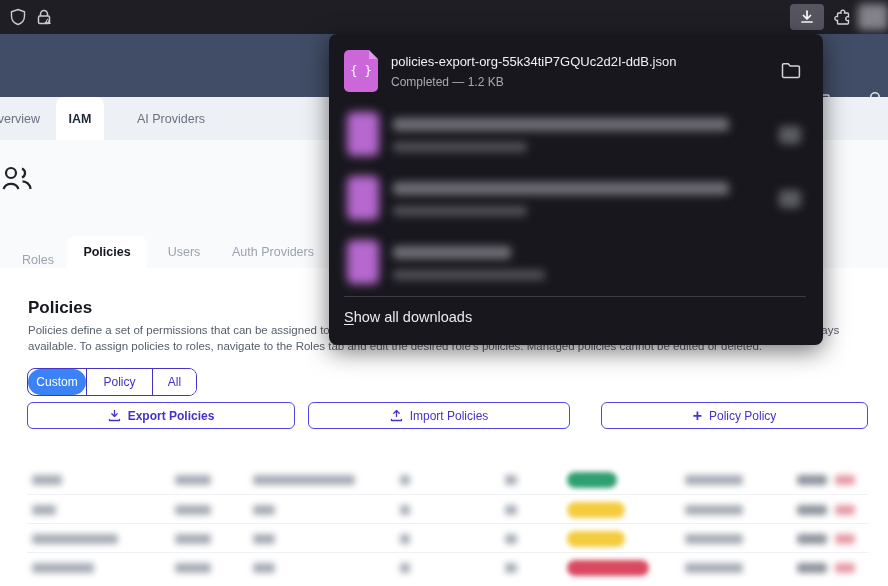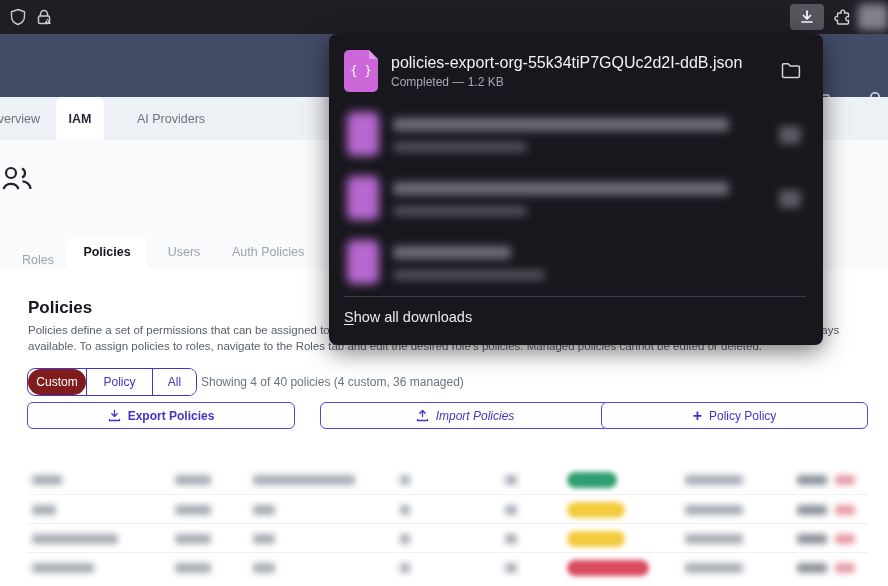--- a/index.html
+++ b/index.html
@@ -54,21 +54,21 @@
   .badge{position:absolute;top:7px;height:16px;border-radius:8px;filter:blur(2.5px);}
 
   
   #dlpanel{left:329px;top:34px;width:494px;height:311px;background:#18171d;border-radius:8px;
     box-shadow:0 6px 24px rgba(0,0,0,.55);}
   .dlitem{position:absolute;left:8px;width:478px;height:58px;border-radius:6px;}
   .dlicon{position:absolute;left:7px;top:8px;width:34px;height:42px;border-radius:5px;background:#cb67d9;
     color:#fff;font-size:12px;display:flex;align-items:center;justify-content:center;font-family:"DejaVu Sans Mono",monospace;}
   .dlicon:before{content:"";position:absolute;right:0;top:0;border-style:solid;border-width:0 9px 9px 0;
     border-color:#18171d #18171d #e09ae9 #e09ae9;}
-  .dltitle{position:absolute;left:54px;top:12px;font-size:16px;color:#f2f2f5;}
+  .dltitle{position:absolute;left:54px;top:12px;font-size:13px;color:#f2f2f5;}
   .dlsub{position:absolute;left:54px;top:33px;font-size:12px;color:#a9a9b2;}
   .dlfolder{position:absolute;right:14px;top:20px;}
   #dl-divider{left:15px;top:262px;width:462px;height:1px;background:#3c3b43;}
   #showall{left:15px;top:275px;font-size:14.5px;color:#ebebee;}
   #showall u{text-decoration:underline;text-underline-offset:2px;}
   svg{display:block;}
 </style>
 </head>
 <body>
 
@@ -153,48 +153,47 @@
   <div class="abs subtab" style="left:22px;top:244px;width:30px;">
       <span>Roles</span>
     </div>
   <div class="abs subtab active" style="left:67px;top:236px;width:80px;">
       <span>Policies</span>
     </div>
   <div class="abs subtab" style="left:167px;top:236px;width:34px;justify-content:center;">
       <span>Users</span>
     </div>
   <div class="abs subtab" style="left:232px;top:236px;width:82px;">
-      <span>Auth Policies</span>
+      <span>Auth Providers</span>
     </div>
 
   <div class="abs" id="card">
     <div class="abs" id="sectitle" style="top:30px;">Policies</div>
     <div class="abs para" style="top:56px;">Policies define a set of permissions that can be assigned to roles. Custom policies can be edited or deleted, while managed policies are pre-defined and always</div>
     <div class="abs para" style="top:72px;">available. To assign policies to roles, navigate to the Roles tab and edit the desired role's policies. Managed policies cannot be edited or deleted.</div>
 
     <div class="abs" id="seg" style="top:100px;">
-      <div class="segbtn active" style="width: 58px; background-color: #7f1d1d; border-radius: 13px;">
+      <div class="segbtn active" style="width: 58px; background-color: #3b82f6; border-radius: 13px;">
           <span>Custom</span>
         </div>
       <div class="segbtn" style="width:66px;">
           <span>Policy</span>
         </div>
       <div class="segbtn" style="width:44px;">
           <span>All</span>
         </div>
     </div>
-    <div class="abs" id="showing" style="top:107px;">Showing 4 of 40 policies (4 custom, 36 managed)</div>
 
     <div class="abs actbtn" style="left:27px;top:134px;width:268px;font-weight:bold;">
       <svg width="13" height="13" viewBox="0 0 13 13">
           <path d="M6.5 1.5 V7 M3.8 4.8 L6.5 7.5 L9.2 4.8 M1.5 10.5 V11.5 H11.5 V10.5" fill="none" stroke="#4433c6" stroke-width="1.3" stroke-linecap="round" stroke-linejoin="round"></path>
         </svg>
       <span>Export Policies</span>
     </div>
-    <div class="abs actbtn" style="left:320px;top:134px;width:290px;font-style:italic;">
+    <div class="abs actbtn" style="left:308px;top:134px;width:262px;">
       <svg width="13" height="13" viewBox="0 0 13 13">
           <path d="M6.5 7.5 V2 M3.8 4.2 L6.5 1.5 L9.2 4.2 M1.5 10.5 V11.5 H11.5 V10.5" fill="none" stroke="#4433c6" stroke-width="1.3" stroke-linecap="round" stroke-linejoin="round"></path>
         </svg>
       <span>Import Policies</span>
     </div>
     <div class="abs actbtn" style="left:601px;top:134px;width:267px;">
       <span style="font-size:16px;font-weight:bold;">+</span>
       <span>Policy Policy</span>
     </div>
 

